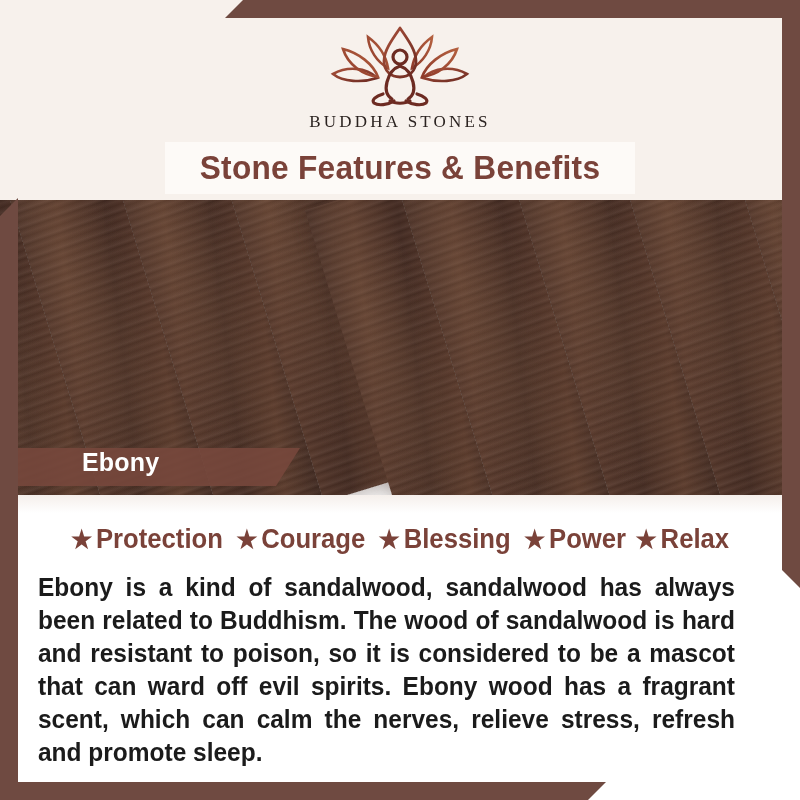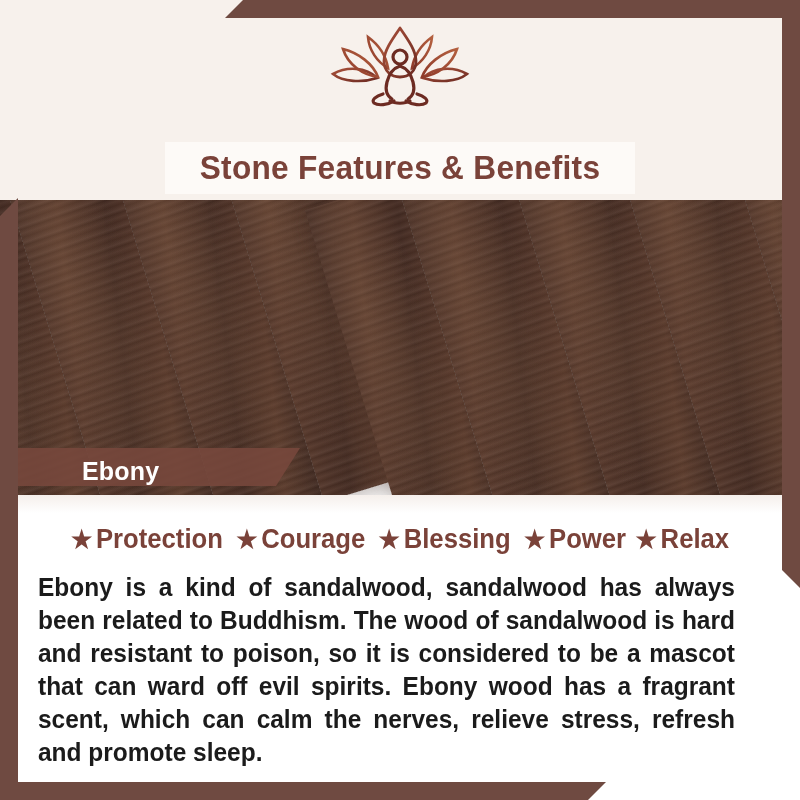--- a/index.html
+++ b/index.html
@@ -173,21 +173,21 @@
   
   .ribbon {
     position: absolute;
     left: 0;
     top: 448px;
     width: 300px;
     height: 38px;
     background: rgba(120, 72, 60, 0.88);
     clip-path: polygon(0 0, 100% 0, calc(100% - 24px) 100%, 0 100%);
     display: flex;
-    align-items: flex-end;
+    align-items: flex-start;
   }
   .ribbon-label {
     margin-left: 82px;
     color: #ffffff;
     font-family: "Liberation Sans", sans-serif;
     font-weight: bold;
     font-size: 25px;
     letter-spacing: 0.2px;
   }
 
@@ -287,20 +287,21 @@
 
         <g fill="none" stroke="#6d2b22" stroke-width="3.2" stroke-linecap="round" stroke-linejoin="round">
           <circle cx="74" cy="35" r="7"></circle>
           <path d="M74 44 C68 46 63 52 61 60 C59 68 61 74 66 77"></path>
           <path d="M74 44 C80 46 85 52 87 60 C89 68 87 74 82 77"></path>
           <path d="M57 72 C50 74 45 78 48 81 C52 84 62 83 68 79"></path>
           <path d="M91 72 C98 74 103 78 100 81 C96 84 86 83 80 79"></path>
           <path d="M64 79 C69 82 79 82 84 79"></path>
         </g>
       </svg>
+      <span class="logo-word">BUDDHA STONES</span>
     </div>
 
     <div class="title-plate"></div>
     <div class="title">Stone Features &amp; Benefits</div>
   </div>
 
   <div class="photo">
     <div class="slab slab-left">
       <div class="plank" style="left:0;width:98px"></div>
       <div class="plank" style="left:98px;width:108px"></div>

